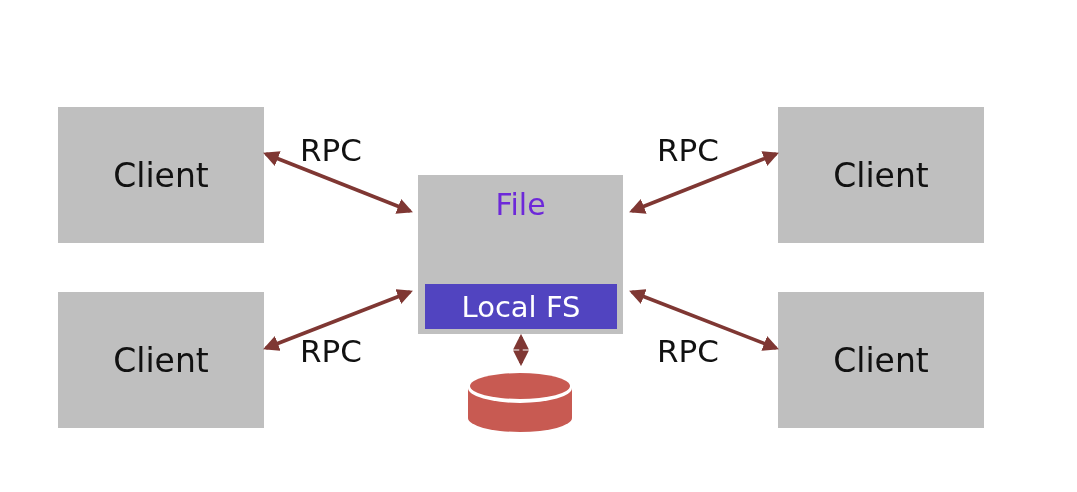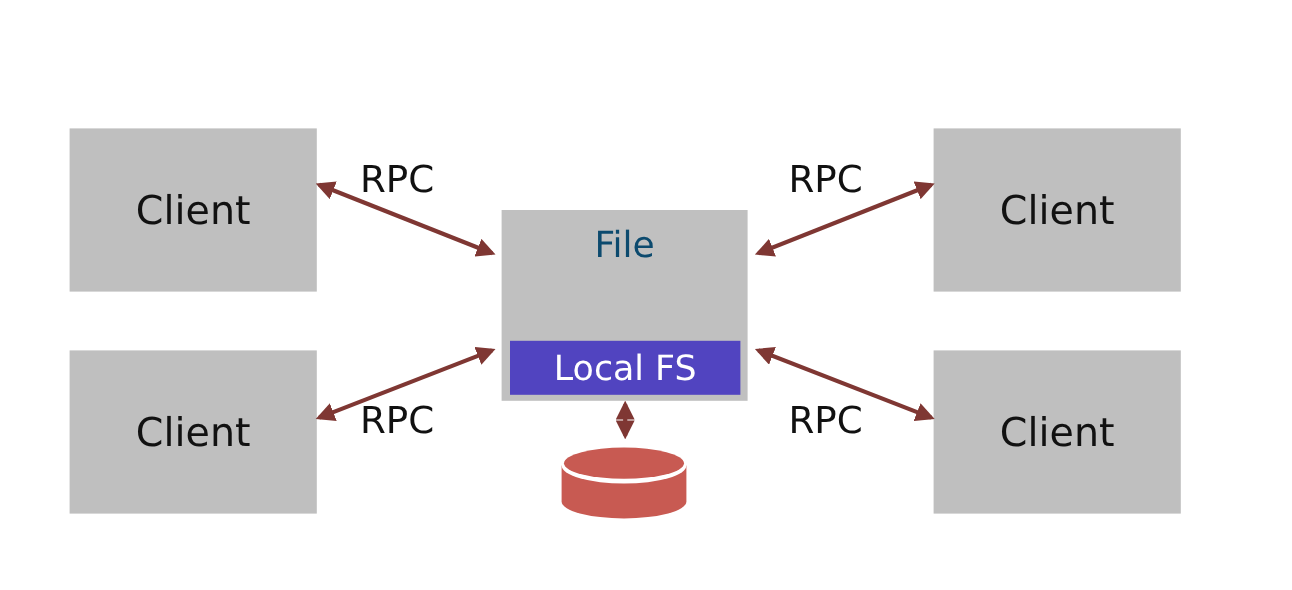--- a/index.html
+++ b/index.html
@@ -3,21 +3,21 @@
   <meta charset="utf-8">
   <style>
     html, body { margin: 0; padding: 0; background: #ffffff; }
     body { width: 1077px; height: 492px; position: relative; overflow: hidden;
            font-family: "DejaVu Sans", "Liberation Sans", sans-serif; }
     .box { position: absolute; background: #bfbfbf; display: flex;
            align-items: center; justify-content: center; color: #111; }
     .client { width: 206px; height: 136px; font-size: 33px; }
     .server { left: 418px; top: 175px; width: 205px; height: 159px; background: #c0c0c0; }
     .server-label { position: absolute; left: 0; top: 8px; width: 100%; text-align: center;
-                    font-size: 30px; line-height: 44px; color: #0c4a6e; }
+                    font-size: 30px; line-height: 44px; color: #6d28d9; }
     .localfs { position: absolute; left: 7px; top: 109px; width: 192px; height: 45px;
                background: #5144c0; color: #ffffff; font-size: 29px;
                display: flex; align-items: center; justify-content: center; }
     .rpc { position: absolute; font-size: 31px; color: #111; }
     svg.overlay { position: absolute; left: 0; top: 0; }
   </style>
 </head>
 <body>
 
 <div class="box client" style="left:58px; top:107px;">

